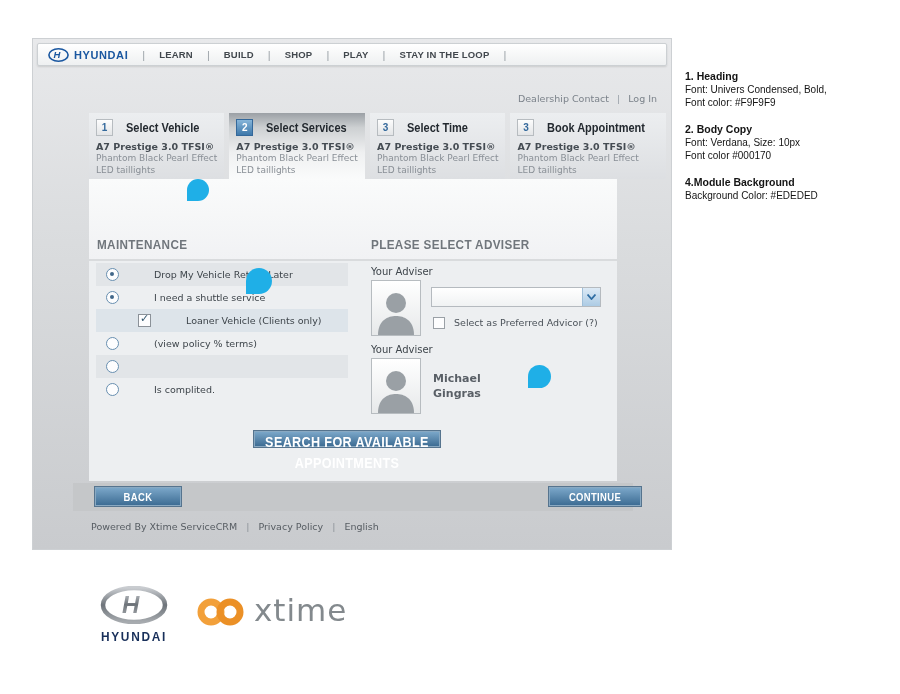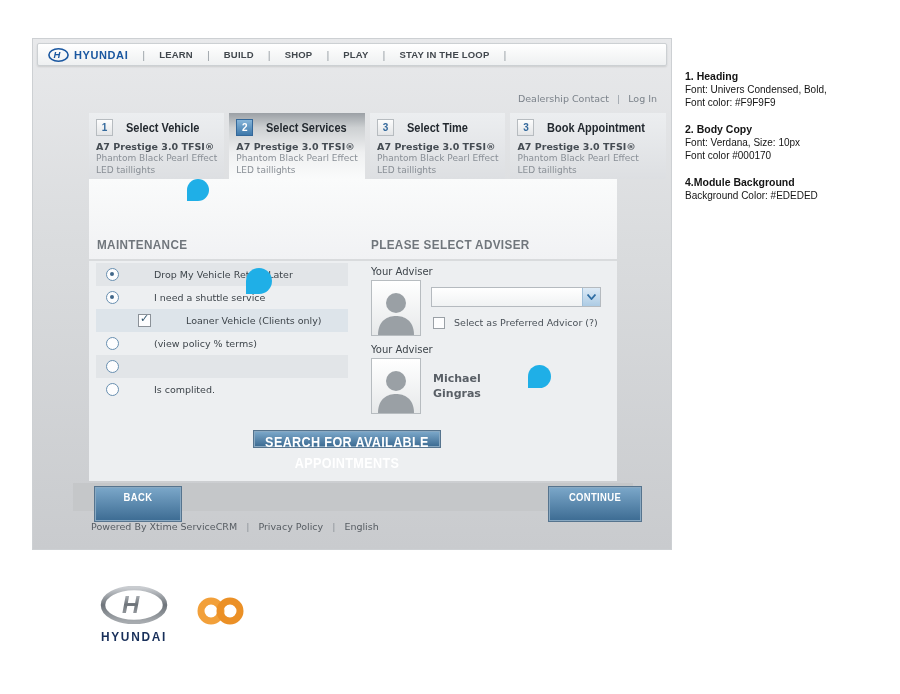--- a/index.html
+++ b/index.html
@@ -84,21 +84,21 @@
               border:1px solid #89a9c2; outline:1px solid #56748e;
               color:#ffffff; font-weight:bold; text-align:center; cursor:pointer; }
   .search-btn { position:absolute; left:165px; top:170px; width:186px; height:16px; font-size:14px;
                 line-height:21px; }
   .search-btn span, .bbar-btn span { display:inline-block; transform:scaleX(.9); letter-spacing:0.4px; }
   .disclaimer { position:absolute; left:5px; top:202px; font-family:"DejaVu Sans", sans-serif;
                 font-size:8.5px; color:#5c636a; }
 
   
   .bottombar { position:absolute; left:40px; top:444px; width:560px; height:28px; background:#c5c7c9; }
-  .bbar-btn { position:absolute; top:4px; height:34px; font-size:10.5px; line-height:18px; }
+  .bbar-btn { position:absolute; top:4px; height:19px; font-size:10.5px; line-height:18px; }
   .back-btn { left:22px; width:86px; }
   .continue-btn { left:476px; width:92px; }
 
   .footerlinks { position:absolute; left:58px; top:482px; font-family:"DejaVu Sans", sans-serif;
                  font-size:9.5px; color:#565c62; }
   .footerlinks .sep { margin:0 6px; color:#8d9399; }
   .footerlinks .lnk { cursor:pointer; }
 
   
   .marker { position:absolute; background:#1fafe7; border-radius:50% 50% 50% 0; }
@@ -322,13 +322,14 @@
     <text x="22" y="27" font-size="24" font-weight="bold" font-style="italic" fill="url(#chrome)" font-family="Liberation Sans, sans-serif">H</text>
   </svg>
   <div class="hy-word">HYUNDAI</div>
 </div>
 
 <div class="xtime-logo">
   <svg width="52" height="34" viewBox="0 0 52 34">
     <circle cx="15" cy="19" r="10" fill="none" stroke="#f2a03a" stroke-width="7"></circle>
     <circle cx="34" cy="19" r="10" fill="none" stroke="#eb9026" stroke-width="7"></circle>
   </svg>
+  <span class="xtime-word">xtime</span>
 </div>
 
 </body></html>

